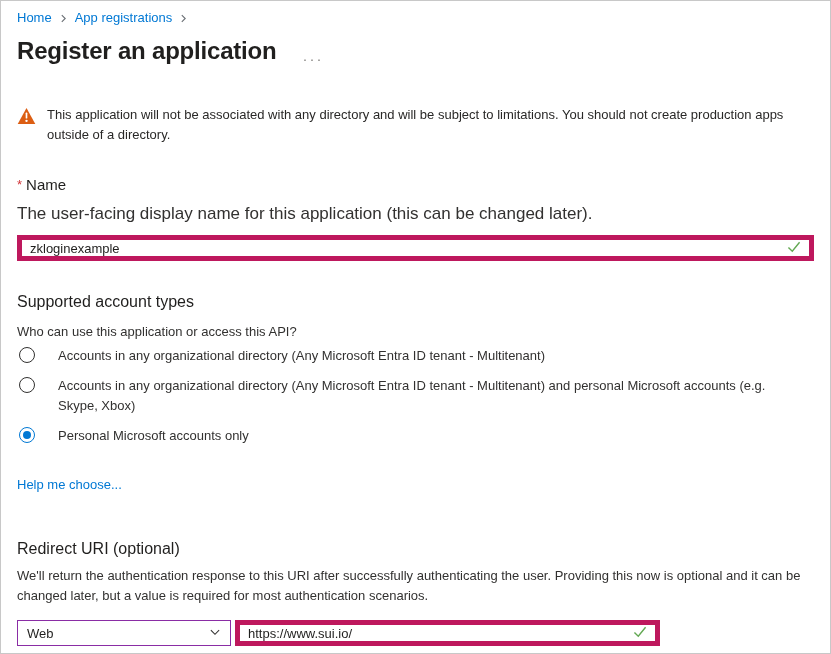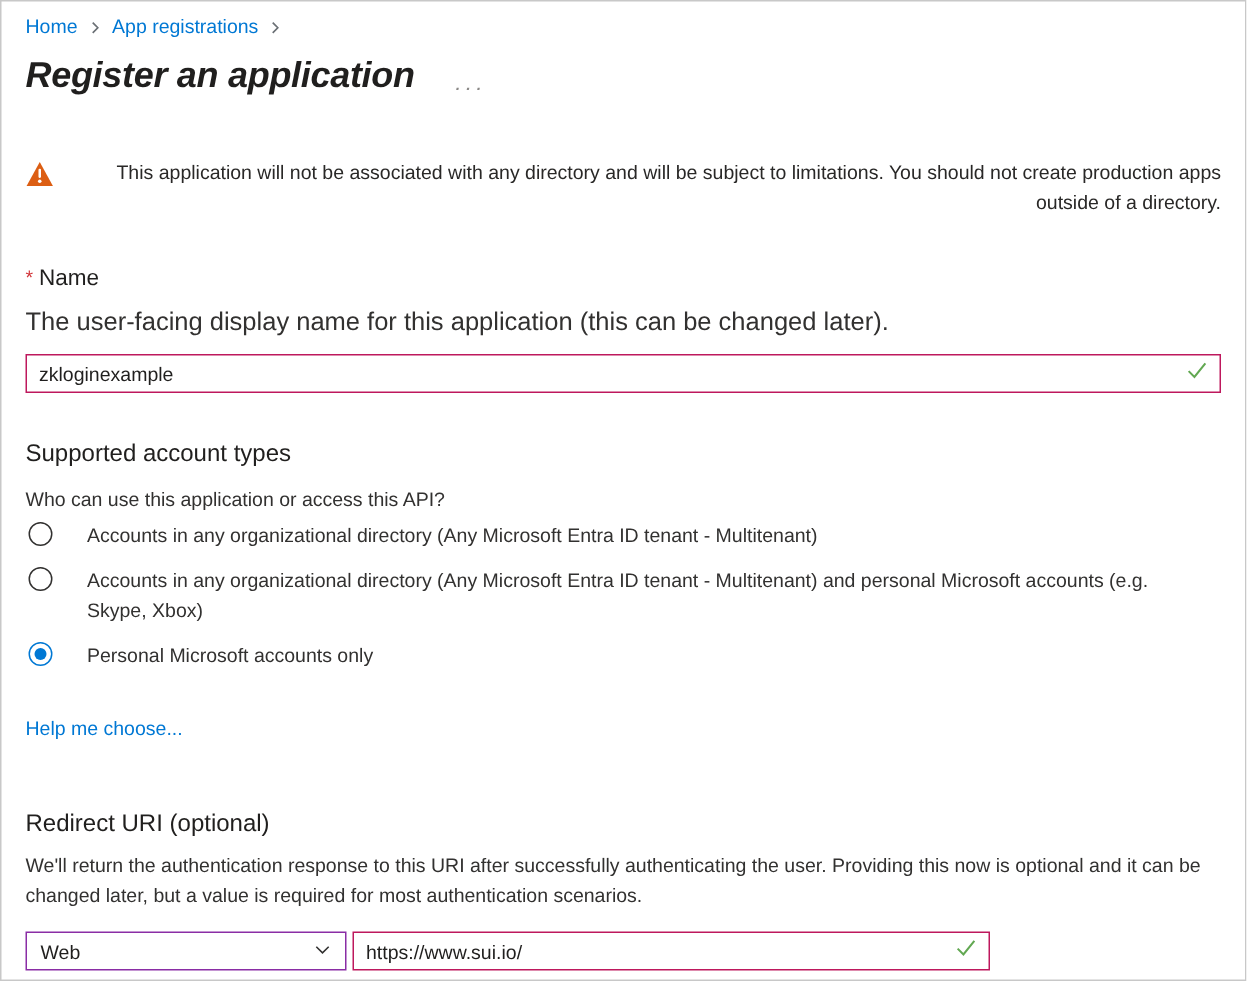--- a/index.html
+++ b/index.html
@@ -18,52 +18,52 @@
     padding: 8px 16px 16px 16px;
     overflow: hidden;
   }
 
   
   .breadcrumb { display: flex; align-items: center; font-size: 13px; line-height: 18px; }
   .breadcrumb a { color: #0078d4; text-decoration: none; cursor: pointer; }
   .crumb-sep { display: inline-flex; margin: 0 7px; align-items: center; }
 
   
-  .title-row { display: flex; align-items: flex-end; margin-top: 8px; font-style: italic; }
+  .title-row { display: flex; align-items: flex-end; margin-top: 8px; }
   h1 {
     font-size: 24px;
     line-height: 32px;
     font-weight: 700;
     color: #201f1e;
     letter-spacing: -0.2px;
   }
   .more-btn {
     color: #8a8886;
     font-size: 15px;
     margin-left: 26px;
     letter-spacing: 2px;
     cursor: pointer;
     line-height: 16px;
     margin-top: 6px;
   }
 
   
-  .warning { display: flex; margin-top: 38px; gap: 11px; text-align: right; }
+  .warning { display: flex; margin-top: 38px; gap: 11px; }
   .warning-icon { flex: 0 0 auto; margin-top: 2px; }
   .warning-text { font-size: 13px; line-height: 20px; color: #292827; max-width: 770px; }
 
   
   .field-label { margin-top: 30px; font-size: 15px; line-height: 20px; color: #201f1e; }
   .req { color: #d13438; margin-right: 4px; font-size: 13px; vertical-align: 1px; }
   .field-desc { margin-top: 10px; font-size: 17px; line-height: 18px; color: #323130; }
 
   .text-input {
     margin-top: 12px;
     height: 26px;
-    border: 1px solid #be185d;
+    border: 5px solid #be185d;
     background: #fff;
     display: flex;
     align-items: center;
     padding: 0 8px;
   }
   .text-input input {
     flex: 1 1 auto;
     border: none;
     outline: none;
     font-family: "Liberation Sans", "DejaVu Sans", sans-serif;

